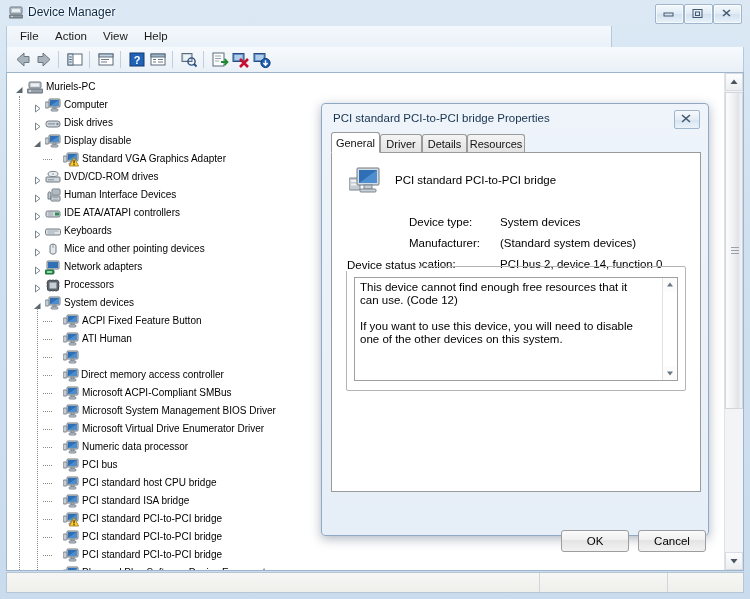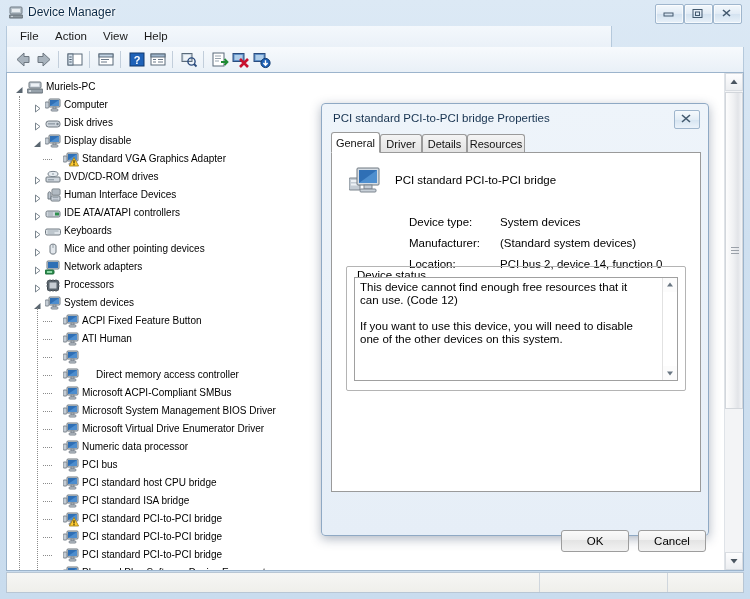--- a/index.html
+++ b/index.html
@@ -157,22 +157,22 @@
   #dev-icon{position:absolute;left:17px;top:13px;width:32px;height:30px;}
   #dev-name{position:absolute;left:63px;top:21px;font-size:11.5px;color:#000;}
   .info-lbl{position:absolute;font-size:11.5px;color:#000;}
   .info-val{position:absolute;font-size:11.5px;color:#000;}
 
   #status-group{
     position:absolute;left:14px;top:113px;width:340px;height:125px;
     border:1px solid #b4b4b4;border-radius:2px;box-sizing:border-box;
   }
   #status-legend{
-    position:absolute;left:22px;top:106px;background:#ffffff;
-    padding:0 3px;font-size:11.5px;color:#000;margin-top:10px;
+    position:absolute;left:12px;top:106px;background:#ffffff;
+    padding:0 3px;font-size:11.5px;color:#000;
   }
   #status-box{
     position:absolute;left:22px;top:124px;width:324px;height:104px;
     background:#ffffff;border:1px solid #a0a0a0;box-sizing:border-box;
     overflow:hidden;
   }
   #status-text{
     position:absolute;left:5px;top:3px;width:285px;
     font-size:11.5px;color:#000;line-height:13px;white-space:pre-wrap;
   }
@@ -512,21 +512,21 @@
         <div class="node">
           <span class="dash" style="left: 36px; width: 9px;"></span>
           <span class="nicon" style="left: 56px;"><svg width="16" height="15" viewBox="0 0 16 15">
               <rect x="4" y="1" width="11" height="8" rx="1" fill="#d3dae1" stroke="#6f7880"></rect>
               <rect x="5" y="2" width="9" height="6" fill="#2f6fb5"></rect>
               <path d="M5 8 L14 2 L14 8 Z" fill="#5a9ad8" opacity="0.7"></path>
               <rect x="8" y="9" width="3" height="2" fill="#c4ccd4" stroke="#7c858e"></rect>
               <rect x="6" y="11" width="7" height="2" rx="1" fill="#c9d1d9" stroke="#7c858e"></rect>
               <rect x="0" y="4" width="4" height="6" rx="1" fill="#c4ccd4" stroke="#7c858e"></rect>
             </svg></span>
-          <span class="lbl" style="left: 89px;">Direct memory access controller</span>
+          <span class="lbl" style="left: 74px;">Direct memory access controller</span>
         </div>
         <div class="node">
           <span class="dash" style="left: 36px; width: 9px;"></span>
           <span class="nicon" style="left: 56px;"><svg width="16" height="15" viewBox="0 0 16 15">
               <rect x="4" y="1" width="11" height="8" rx="1" fill="#d3dae1" stroke="#6f7880"></rect>
               <rect x="5" y="2" width="9" height="6" fill="#2f6fb5"></rect>
               <path d="M5 8 L14 2 L14 8 Z" fill="#5a9ad8" opacity="0.7"></path>
               <rect x="8" y="9" width="3" height="2" fill="#c4ccd4" stroke="#7c858e"></rect>
               <rect x="6" y="11" width="7" height="2" rx="1" fill="#c9d1d9" stroke="#7c858e"></rect>
               <rect x="0" y="4" width="4" height="6" rx="1" fill="#c4ccd4" stroke="#7c858e"></rect>

